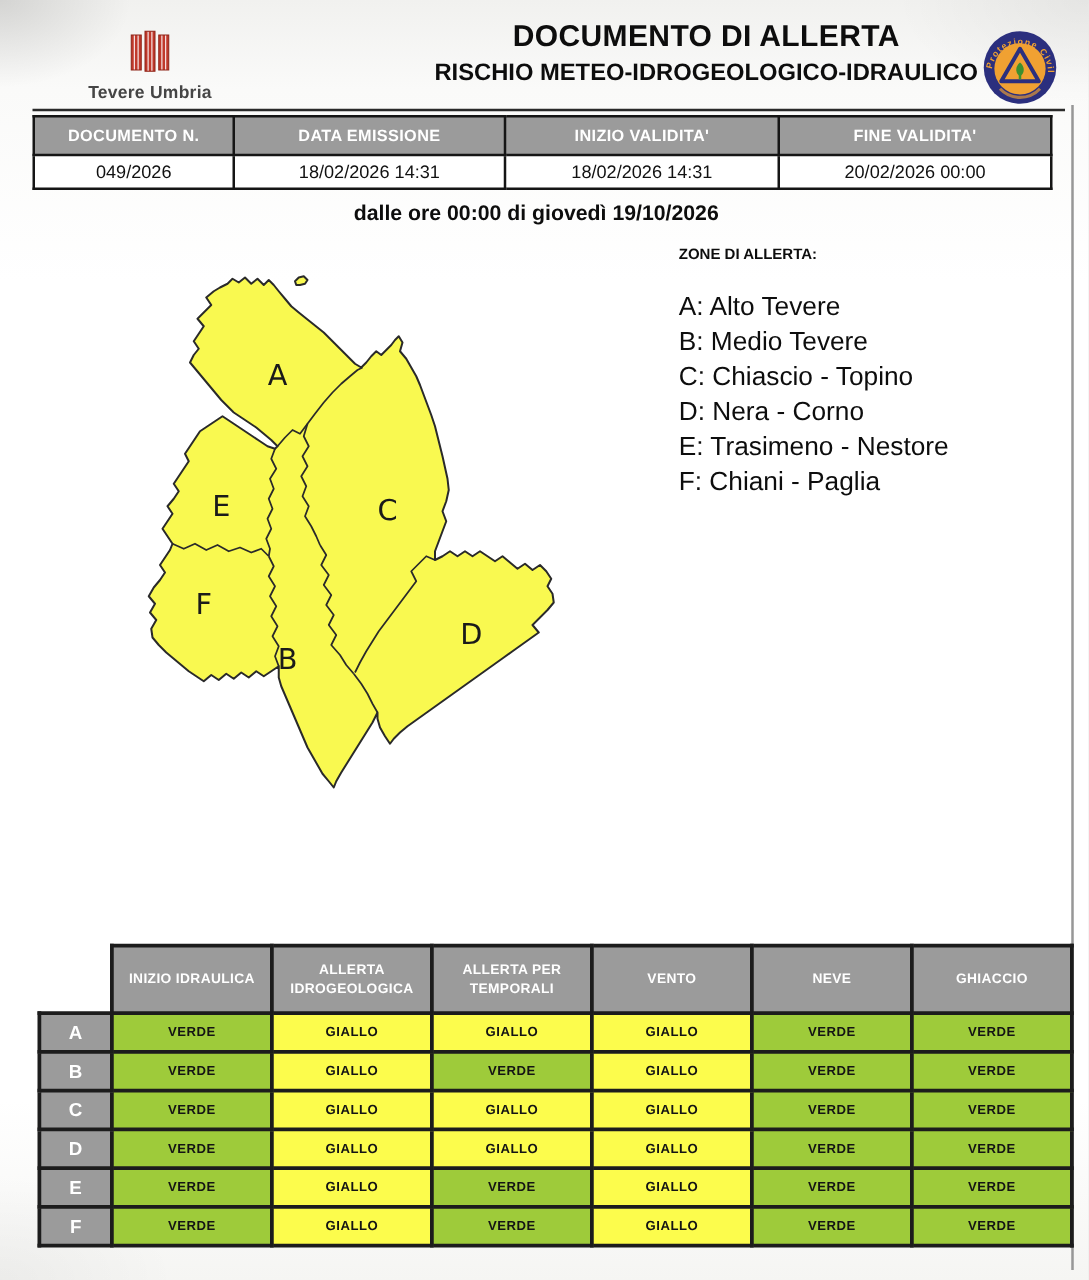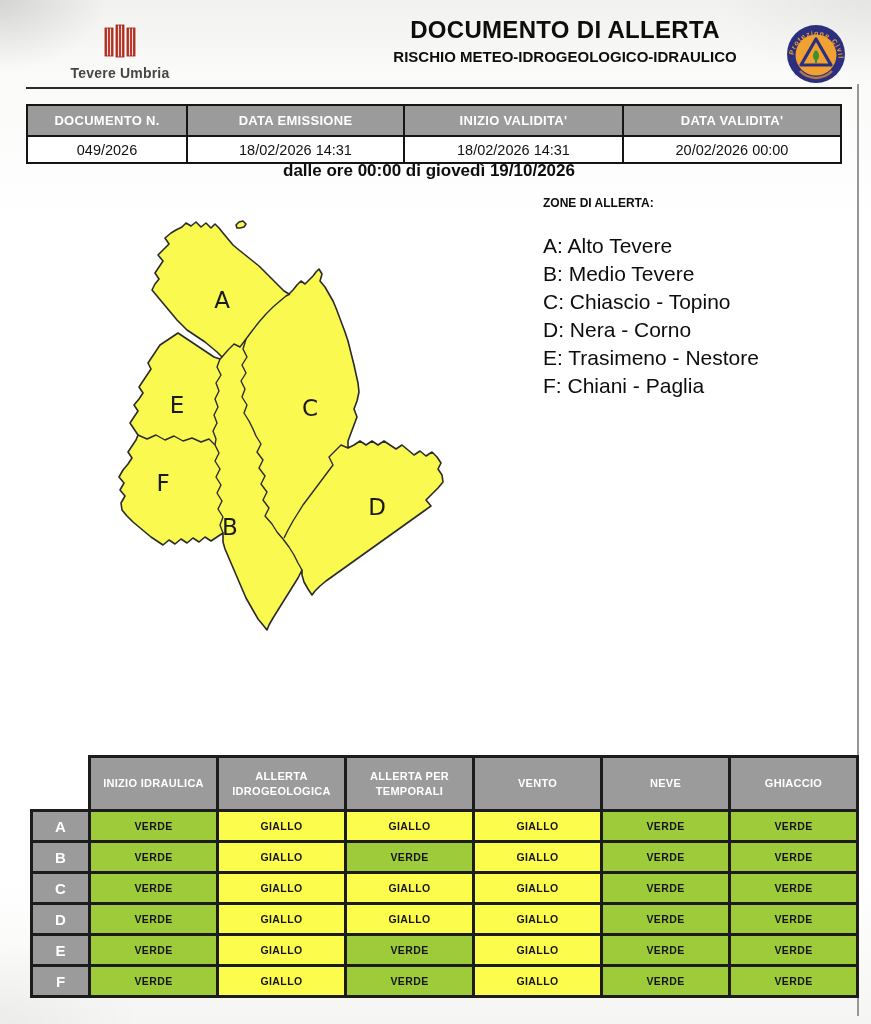--- a/index.html
+++ b/index.html
@@ -11,27 +11,27 @@
       radial-gradient(220px 120px at 100% 0px, rgba(0,0,0,0.05), transparent 70%),
       radial-gradient(200px 120px at 0% 100%, rgba(0,0,0,0.04), transparent 70%),
       linear-gradient(180deg,#f1f1ef 0%,#fafaf9 7%,#ffffff 22%,#ffffff 86%,#f5f5f3 100%);
   }
   
   .org{position:absolute;left:58px;top:24px;width:124px;text-align:center;}
   .org svg{display:block;margin:0 auto;}
   .org-name{margin-top:3px;font-size:14px;font-weight:bold;color:#454545;letter-spacing:.2px;}
   .titles{position:absolute;left:272px;top:16px;width:586px;text-align:center;}
   .title-main{font-size:24px;font-weight:bold;letter-spacing:.3px;color:#0d0d0d;}
-  .title-sub{font-size:15px;font-weight:bold;margin-top:4px;color:#0d0d0d;}
+  .title-sub{font-size:19px;font-weight:bold;margin-top:4px;color:#0d0d0d;}
   .pc-logo{position:absolute;left:786px;top:24px;}
   
   .top-rule{position:absolute;left:26px;top:87px;width:826px;height:2px;background:#2a2a2a;}
   .edge-line{position:absolute;left:857px;top:84px;width:2px;height:932px;background:#979797;}
   
-  .doc-table{position:absolute;left:26px;top:92px;width:814px;border-collapse:collapse;table-layout:fixed;margin-top:12px;}
+  .doc-table{position:absolute;left:26px;top:92px;width:814px;border-collapse:collapse;table-layout:fixed;}
   .doc-table th,.doc-table td{border:2px solid #151515;text-align:center;vertical-align:middle;}
   .doc-table th{background:#9b9b9b;color:#fff;font-size:13px;font-weight:bold;height:27px;letter-spacing:.3px;}
   .doc-table td{background:#fff;font-size:14.5px;height:23px;color:#111;}
   
   .validity-note{position:absolute;left:283px;top:161px;font-size:17px;font-weight:bold;color:#0d0d0d;}
   
   .map-wrap{position:absolute;left:105px;top:195px;width:340px;height:460px;}
   
   .zones{position:absolute;left:543px;top:196px;width:300px;}
   .zones-heading{font-size:12px;font-weight:bold;margin-bottom:22px;color:#0d0d0d;}
@@ -103,21 +103,21 @@
         <col style="width:160px">
         <col style="width:217px">
         <col style="width:219px">
         <col style="width:218px">
       </colgroup>
     <tbody>
         <tr>
       <th>DOCUMENTO N.</th>
       <th>DATA EMISSIONE</th>
       <th>INIZIO VALIDITA'</th>
-      <th>DATA VALIDITA'</th>
+      <th>FINE VALIDITA'</th>
     </tr>
     <tr>
       <td>049/2026</td>
       <td>18/02/2026 14:31</td>
       <td>18/02/2026 14:31</td>
       <td>20/02/2026 00:00</td>
     </tr>
   </tbody>
     </table>
 

